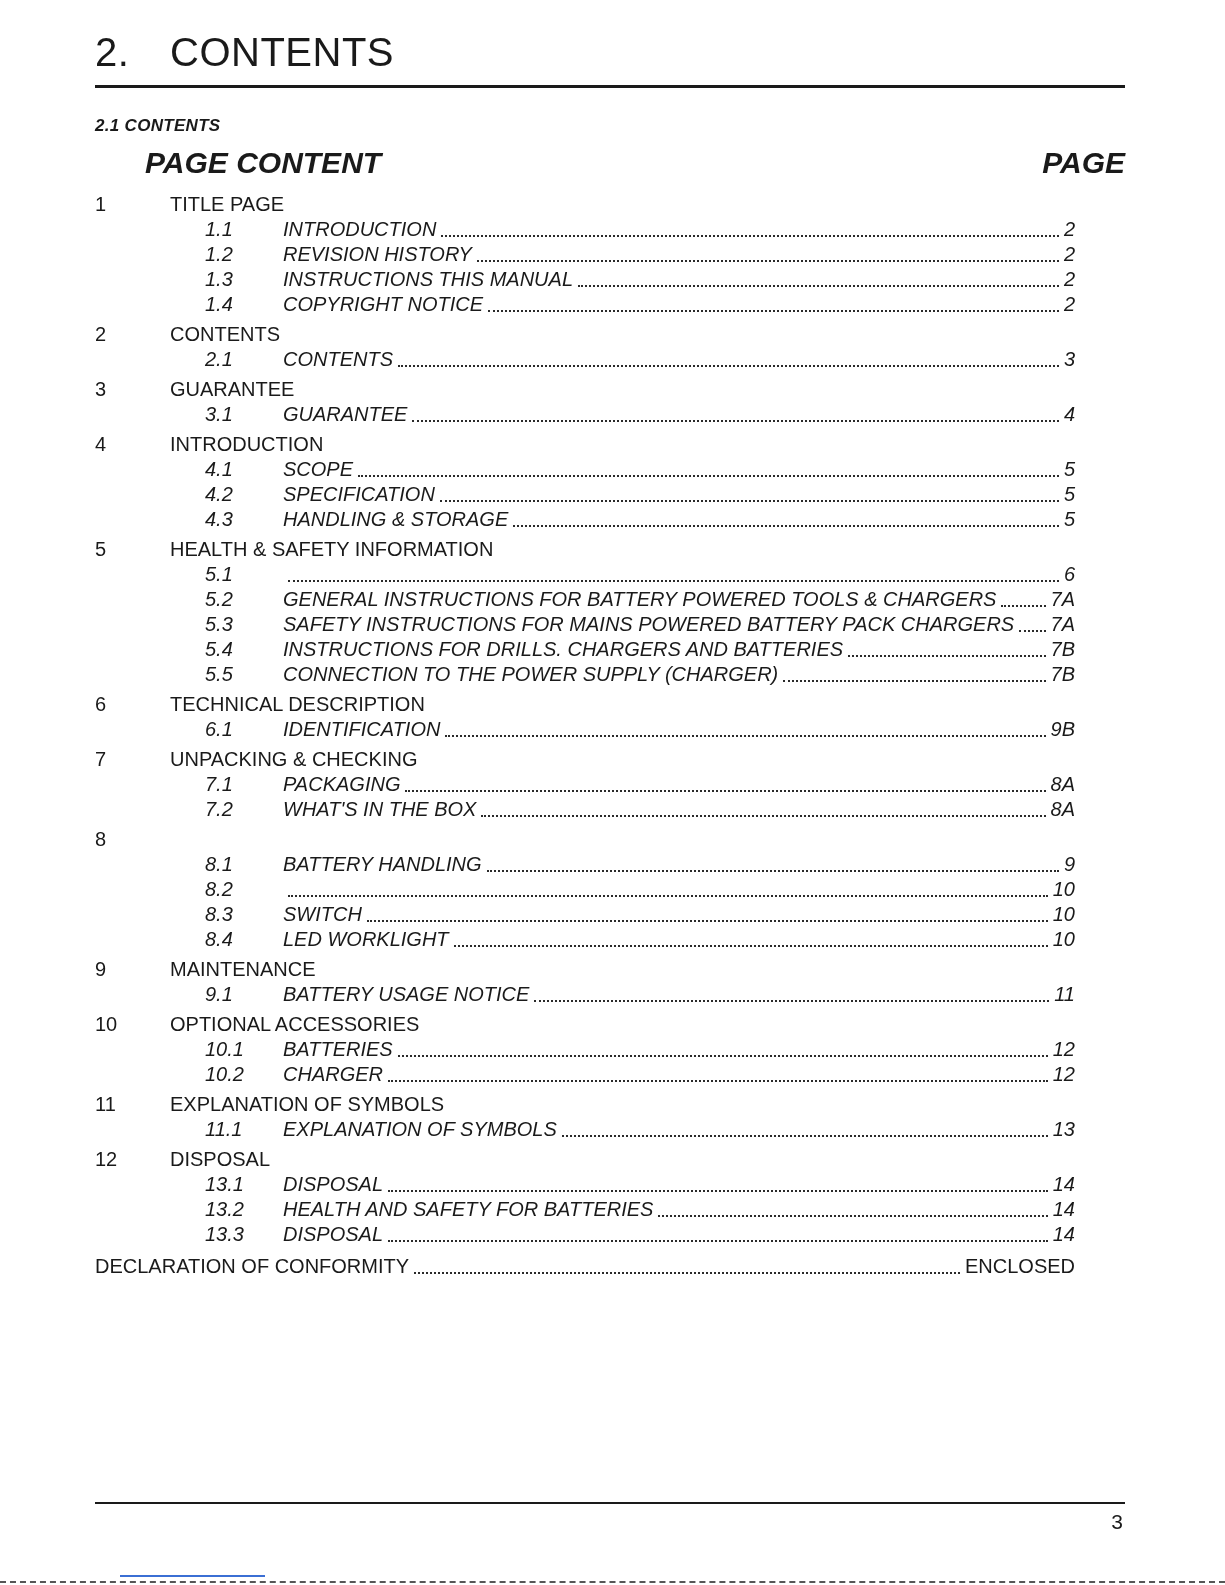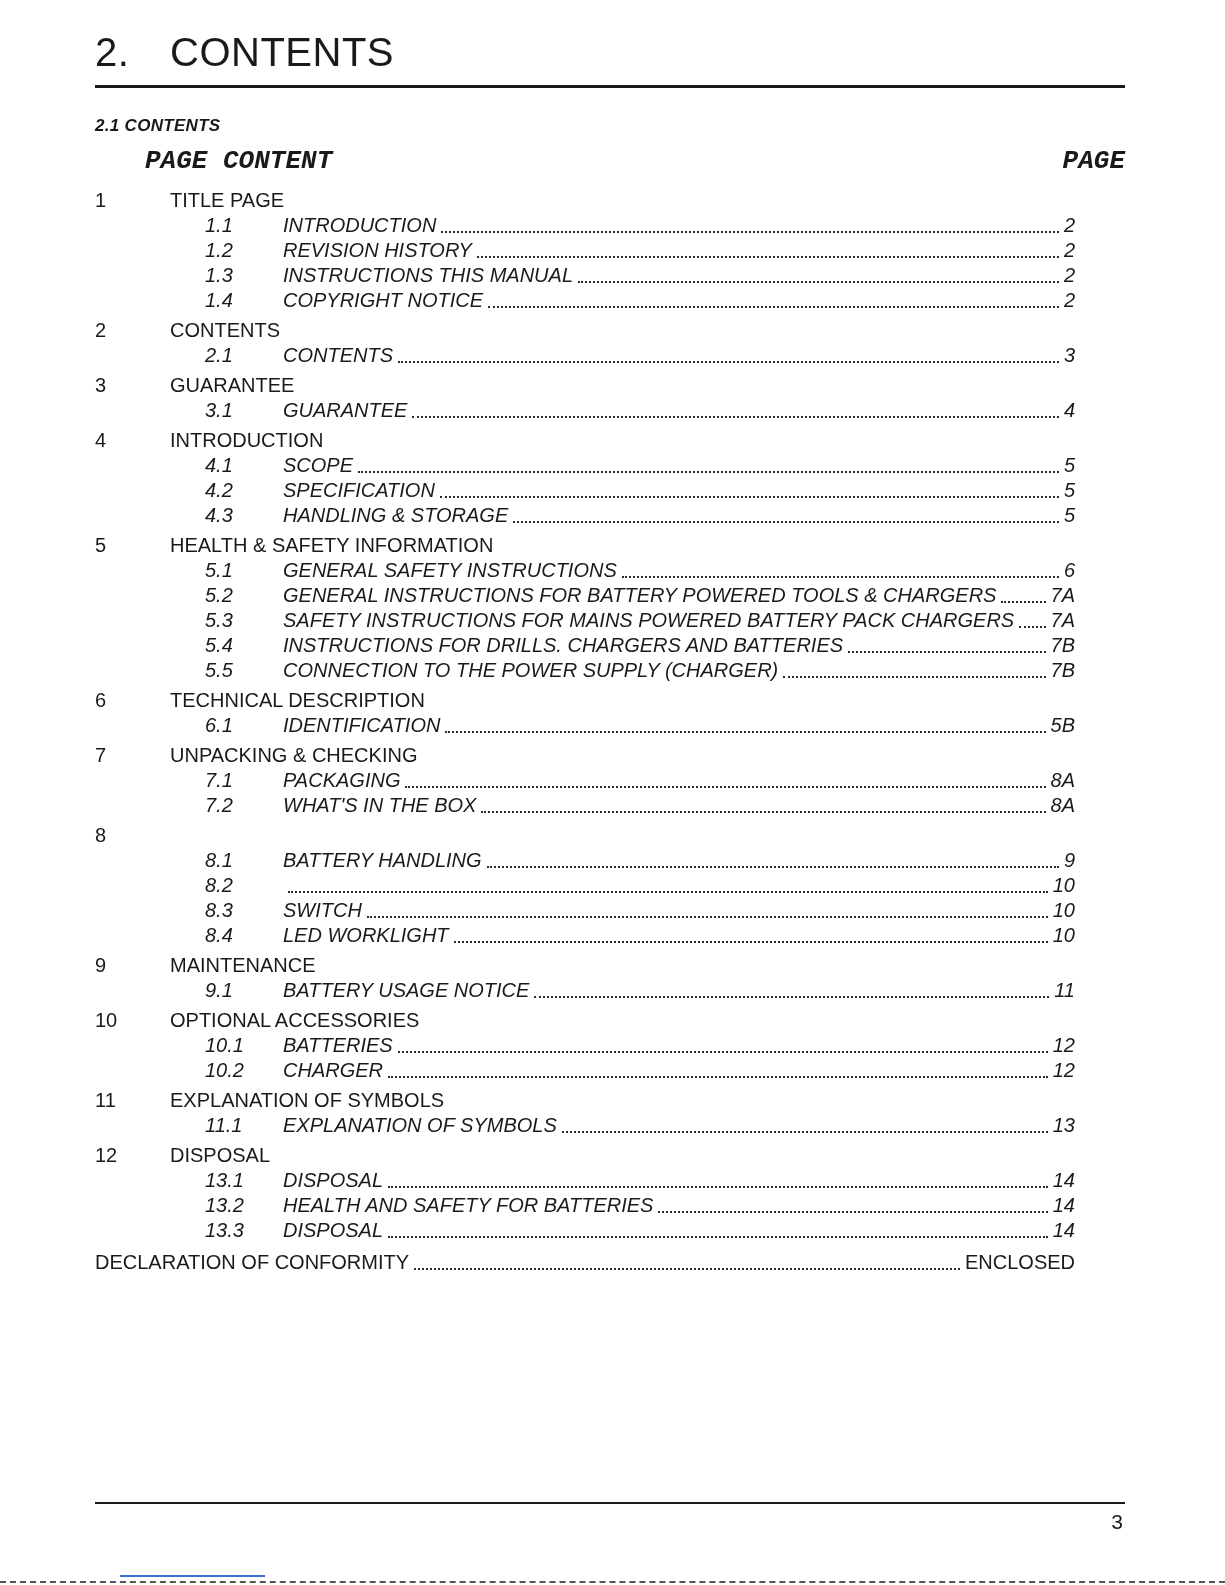--- a/index.html
+++ b/index.html
@@ -44,24 +44,23 @@
     margin-top: 28px;
     font-size: 17px;
     font-weight: bold;
     font-style: italic;
     letter-spacing: 0.3px;
   }
   .column-header {
     display: flex;
     justify-content: space-between;
     margin-top: 10px;
-    font-size: 26px;
+    font-size: 30px;
     font-weight: bold;
     font-style: italic;
-    font-family: Liberation Mono, monospace;
   }
   .column-header .col-left { margin-left: 50px; }
   
   .toc {
     margin-top: 12px;
     font-size: 20px;
   }
   .toc-section {
     display: flex;
     margin-top: 5px;
@@ -224,21 +223,20 @@
         <span class="item-title">HANDLING &amp; STORAGE</span>
         <span class="dots"></span>
         <span class="item-page">5</span>
       </div>
       <div class="toc-section">
         <span class="sec-num">5</span>
         <span class="sec-title">HEALTH &amp; SAFETY INFORMATION</span>
       </div>
       <div class="toc-item">
         <span class="item-num">5.1</span>
-        <span class="item-title">GENERAL SAFETY INSTRUCTIONS</span>
         <span class="dots"></span>
         <span class="item-page">6</span>
       </div>
       <div class="toc-item">
         <span class="item-num">5.2</span>
         <span class="item-title">GENERAL INSTRUCTIONS FOR BATTERY POWERED TOOLS &amp; CHARGERS</span>
         <span class="dots"></span>
         <span class="item-page">7A</span>
       </div>
       <div class="toc-item">
@@ -260,21 +258,21 @@
         <span class="item-page">7B</span>
       </div>
       <div class="toc-section">
         <span class="sec-num">6</span>
         <span class="sec-title">TECHNICAL DESCRIPTION</span>
       </div>
       <div class="toc-item">
         <span class="item-num">6.1</span>
         <span class="item-title">IDENTIFICATION</span>
         <span class="dots"></span>
-        <span class="item-page">5B</span>
+        <span class="item-page">9B</span>
       </div>
       <div class="toc-section">
         <span class="sec-num">7</span>
         <span class="sec-title">UNPACKING &amp; CHECKING</span>
       </div>
       <div class="toc-item">
         <span class="item-num">7.1</span>
         <span class="item-title">PACKAGING</span>
         <span class="dots"></span>
         <span class="item-page">8A</span>

